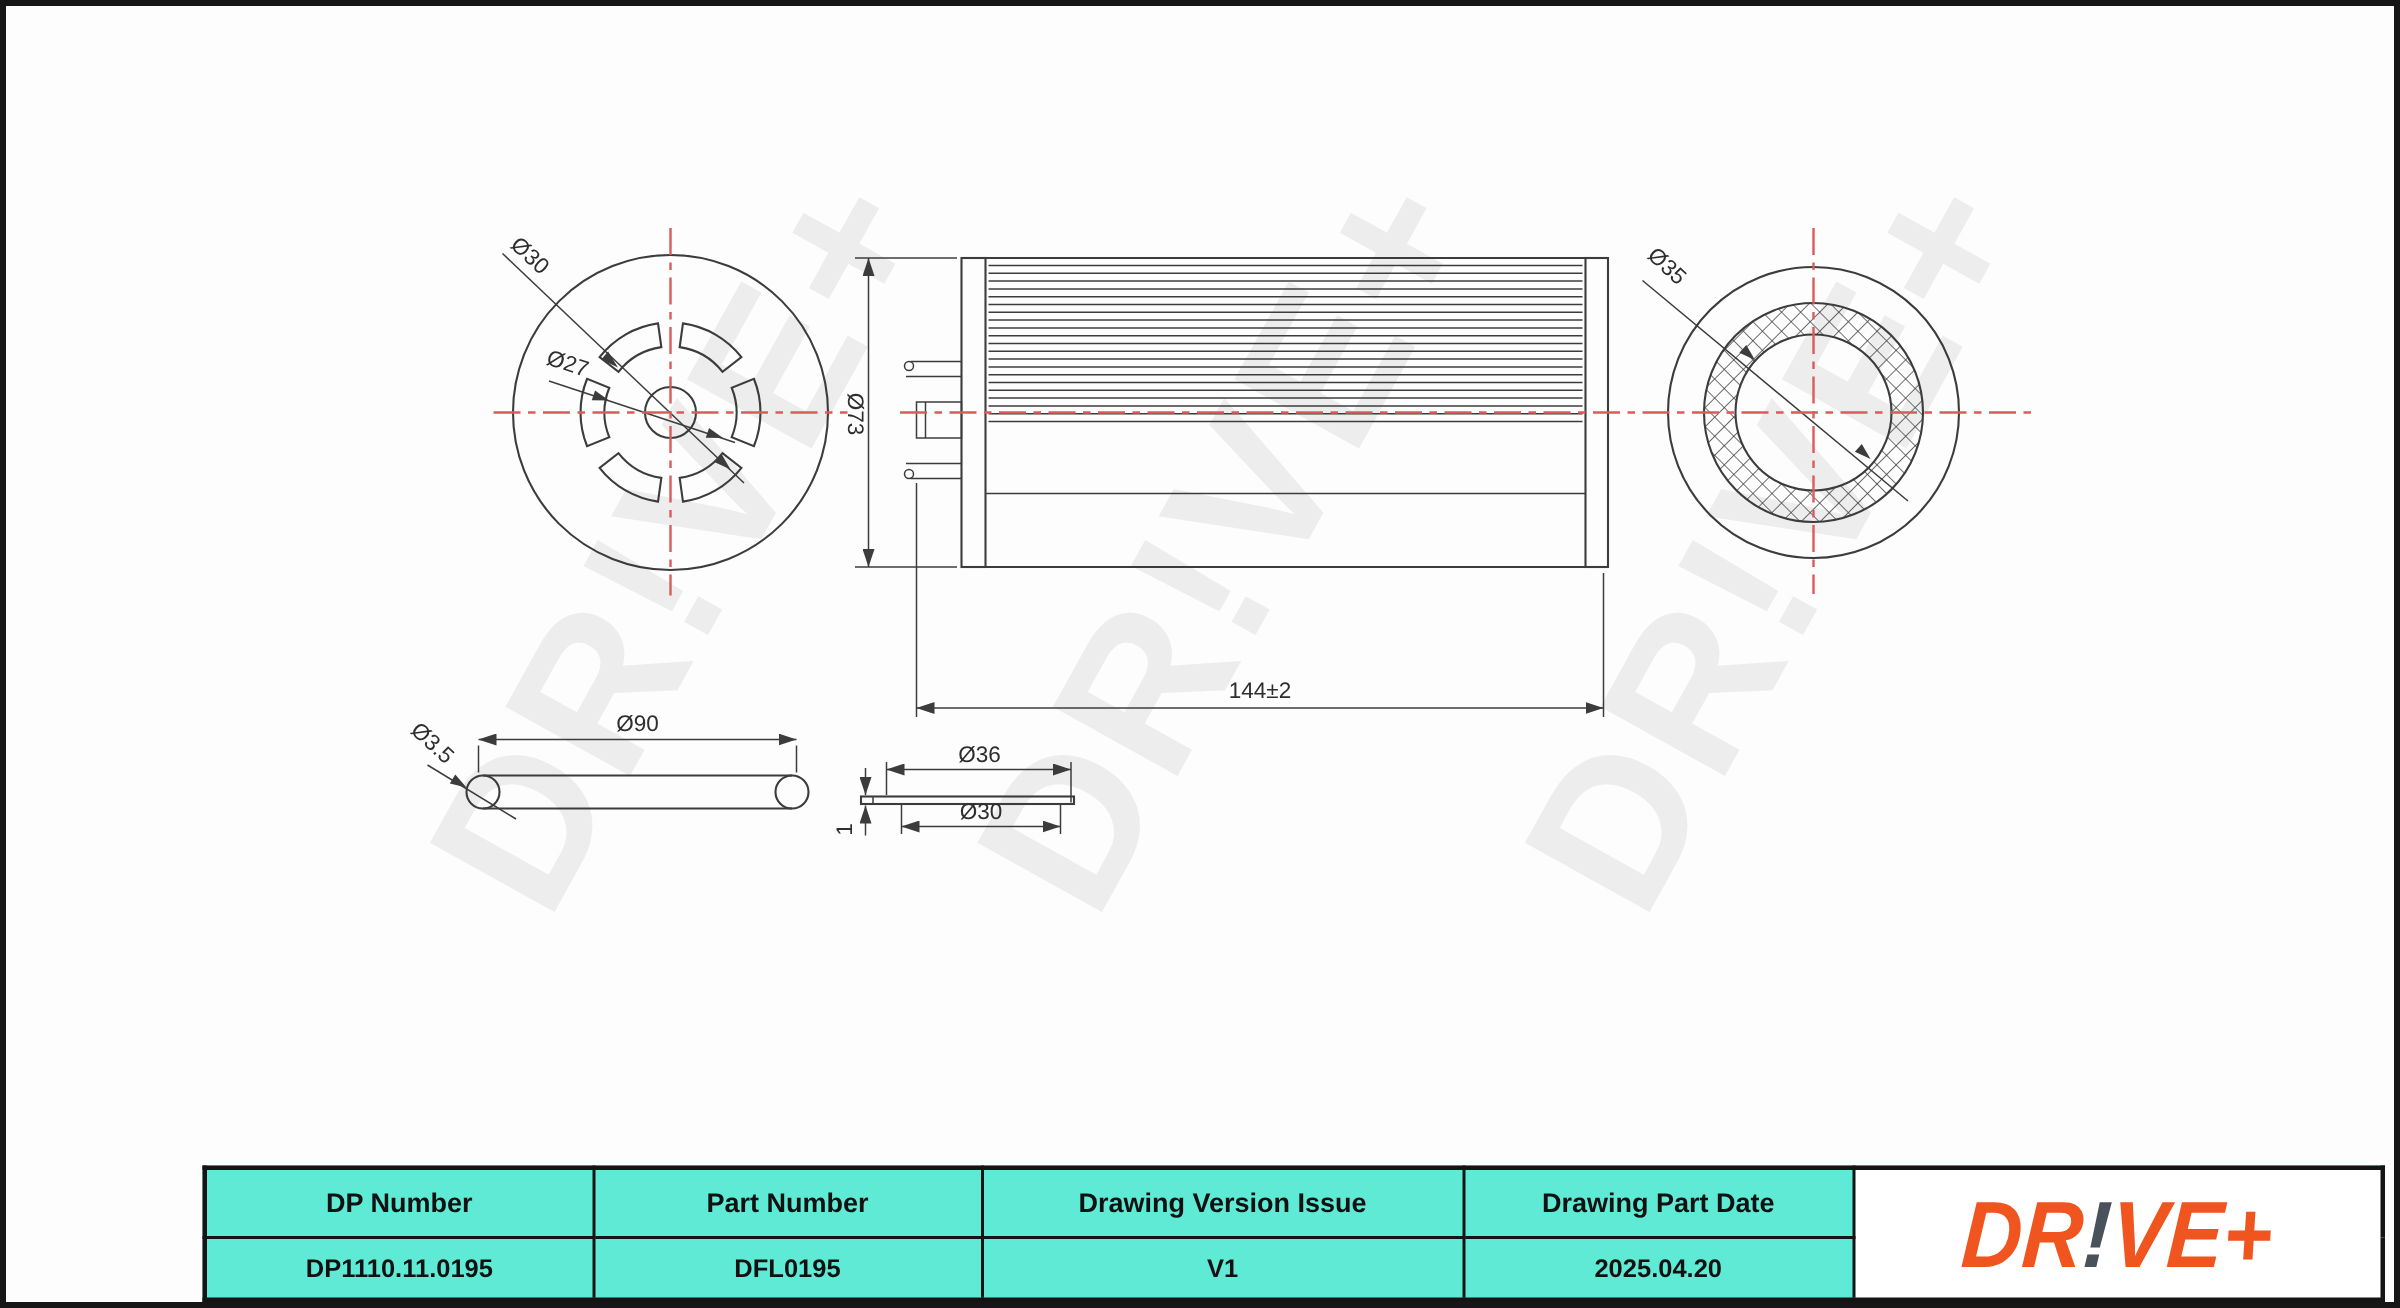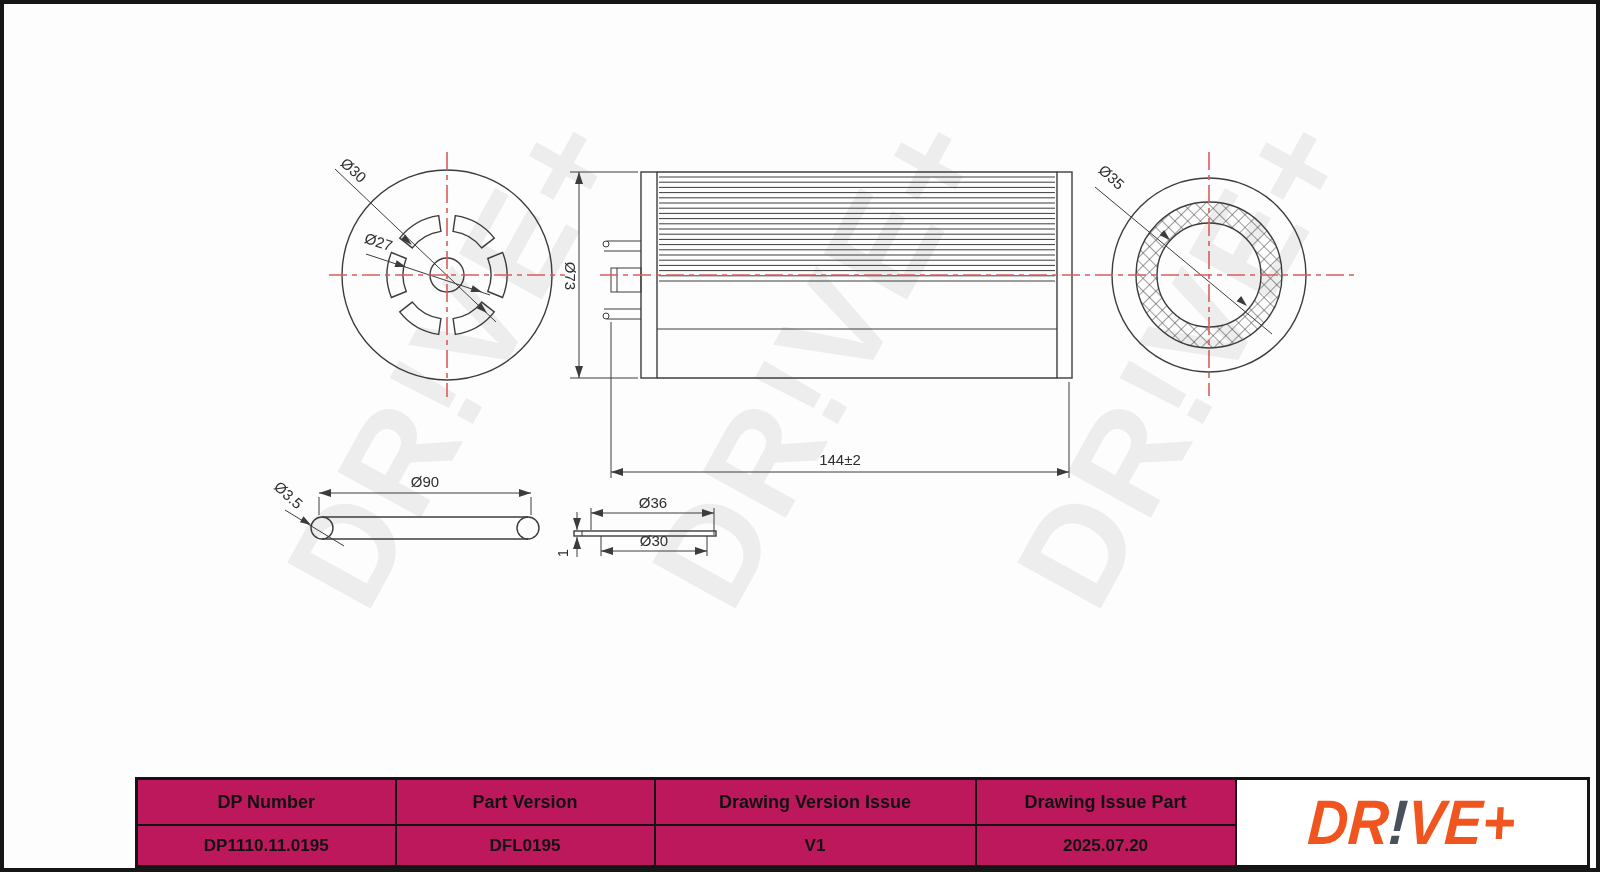--- a/index.html
+++ b/index.html
@@ -8,21 +8,21 @@
   .watermark{position:absolute;z-index:0;font-weight:bold;font-size:138px;letter-spacing:4px;
              color:#ededed;white-space:nowrap;transform:translate(-50%,-50%) rotate(-61deg);
              font-family:"Liberation Sans",sans-serif;user-select:none;}
   svg.tech{position:absolute;left:0;top:0;z-index:1;}
   .dim{font-family:"Liberation Sans",sans-serif;font-size:15px;fill:#2e2e2e;}
   .obj{stroke:#3c3c3c;stroke-width:1.4;fill:none;}
   .thin{stroke:#3c3c3c;stroke-width:1;fill:none;}
   .red{stroke:#d95c5c;stroke-width:1.6;fill:none;stroke-dasharray:18 5 5 5;}
   .arrow{fill:#3c3c3c;stroke:none;}
   table.info{position:absolute;z-index:2;left:131px;bottom:0px;border-collapse:collapse;
-             table-layout:fixed;background:#be185d;}
+             table-layout:fixed;background:#5eead4;}
   table.info th,table.info td{border:2px solid #141414;text-align:center;vertical-align:middle;
              color:#111;padding:0;}
   table.info{border:3px solid #141414;}
   table.info th{font-size:18px;font-weight:bold;height:44px;}
   table.info td{font-size:17px;font-weight:bold;height:39px;}
   td.logo-cell{background:#fff;}
   .brand{display:inline-block;font-weight:bold;font-style:italic;font-size:56px;
          letter-spacing:0px;transform:scaleY(1.12) skewX(-4deg);white-space:nowrap;}
   .brand .b1,.brand .b3{color:#f0551f;}
   .brand .b2{color:#49525a;}
@@ -181,28 +181,28 @@
     <colgroup>
       <col style="width:259px">
         <col style="width:259px">
         <col style="width:321px">
       <col style="width:260px">
         <col style="width:353px">
     </colgroup>
     <tbody>
         <tr>
       <th>DP Number</th>
-      <th>Part Version</th>
+      <th>Part Number</th>
       <th>Drawing Version Issue</th>
-      <th>Drawing Issue Part</th>
+      <th>Drawing Part Date</th>
       <td class="logo-cell" rowspan="2">
         <span class="brand"><span class="b1">DR</span><span class="b2">!</span><span class="b3">VE+</span></span>
       </td>
     </tr>
     <tr>
       <td>DP1110.11.0195</td>
       <td>DFL0195</td>
       <td>V1</td>
-      <td>2025.07.20</td>
+      <td>2025.04.20</td>
     </tr>
   </tbody>
     </table>
 </div>
 
 </body></html>

